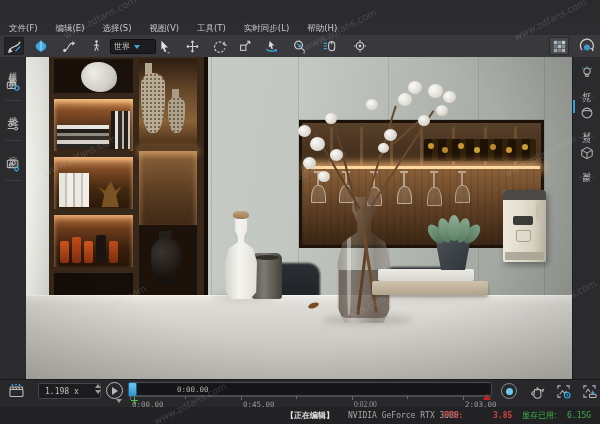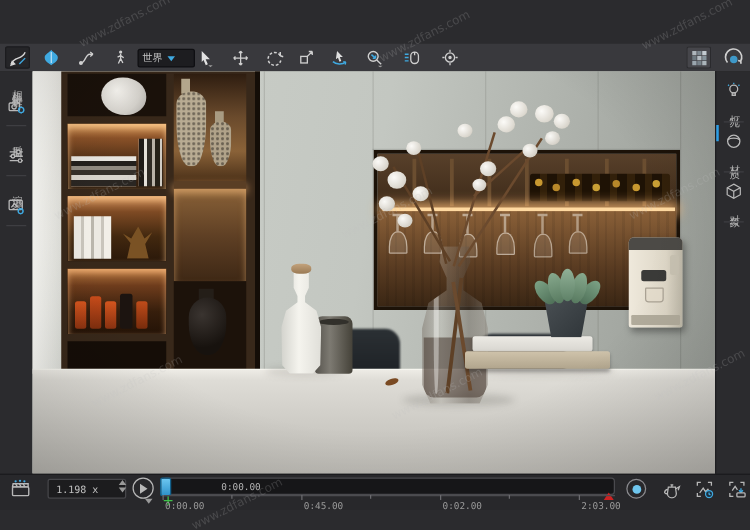--- a/index.html
+++ b/index.html
@@ -68,20 +68,29 @@
   
   .wm{position:absolute;color:rgba(195,195,195,0.20);font-size:9.5px;transform:rotate(-27deg);pointer-events:none;white-space:nowrap;z-index:50;}
   svg{display:block;}
 </style>
 </head>
 <body>
 
 <div class="app">
 
 
+  <div class="menubar">
+    <span class="menuitem">文件(F)</span>
+    <span class="menuitem">编辑(E)</span>
+    <span class="menuitem">选择(S)</span>
+    <span class="menuitem">视图(V)</span>
+    <span class="menuitem">工具(T)</span>
+    <span class="menuitem">实时同步(L)</span>
+    <span class="menuitem">帮助(H)</span>
+  </div>
 
   <div class="toolbar">
     <div class="tbtn sel" style="left:4px;">
       <svg width="15" height="15" viewBox="0 0 16 16" fill="none" stroke="#d6d6d6" stroke-width="1.2">
         <path d="M2 13 C5 6 11 10 14 3"></path>
           <path d="M2 14 l3-1 -2-2 Z" fill="#d6d6d6"></path>
           <path d="M9 13 L14 8" stroke="#3fa9e0"></path>
         </svg>
     </div>
     <div class="tbtn" style="left:31px;">
@@ -445,21 +454,21 @@
     <div class="ruler">
       <div class="tick" style="left:0px;"></div>
       <div class="tick" style="left:55px;height:3px;"></div>
       <div class="tick" style="left:111px;"></div>
       <div class="tick" style="left:166px;height:3px;"></div>
       <div class="tick" style="left:222px;"></div>
       <div class="tick" style="left:277px;height:3px;"></div>
       <div class="tick" style="left:333px;"></div>
       <span class="ticklabel" style="left:2px;">0:00.00</span>
       <span class="ticklabel" style="left:113px;">0:45.00</span>
-      <span class="ticklabel" style="left:224px;">0:02.00</span>
+      <span class="ticklabel" style="left:224px;font-family:Liberation Serif, serif;">0:02.00</span>
       <span class="ticklabel" style="left:335px;">2:03.00</span>
     </div>
 
     <div class="recbtn">
         <span class="recdot"></span>
       </div>
     <div class="tlicon" style="left:527px;">
       <svg width="17" height="15" viewBox="0 0 16 16" fill="none" stroke="#b8b8b8" stroke-width="1.1">
         <path d="M5 6 h6 l0.8 5.5 a3.4 3.4 0 0 1 -7.6 0 Z"></path>
           <path d="M6.8 4.2 h2.4 M8 4.2 V6"></path>
@@ -478,20 +487,28 @@
     <div class="tlicon" style="left:579px;">
       <svg width="17" height="15" viewBox="0 0 16 16" fill="none" stroke="#b8b8b8" stroke-width="1.1">
         <path d="M2 5 V2 H5 M11 2 H14 V5 M5 14 H2 V11"></path>
           <path d="M4 9 L6.5 5.5 L8.5 8.5"></path>
         <path d="M11.5 7 v3.4 M9.8 8.8 L11.5 10.6 L13.2 8.8" stroke="#3fa9e0"></path>
           <rect x="8" y="11" width="7" height="3.4" rx="0.8" fill="#2a2a2e"></rect>
         </svg>
     </div>
   </div>
 
+  <div class="statusbar">
+    <span class="st" style="left:286px;color:#e2e2e2;font-weight:bold;">【正在编辑】</span>
+    <span class="st mono" style="left:348px;color:#a6a6a6;">NVIDIA GeForce RTX 3080</span>
+    <span class="st mono" style="left:444px;color:#d24040;font-weight:bold;">FPS:</span>
+    <span class="st mono" style="left:493px;color:#d24040;font-weight:bold;">3.85</span>
+    <span class="st" style="left:522px;color:#3db04a;">显存已用:</span>
+    <span class="st mono" style="left:567px;color:#3db04a;">6.15G</span>
+  </div>
 
   <span class="wm" style="left:60px;top:12px;">www.zdfans.com</span>
   <span class="wm" style="left:300px;top:24px;">www.zdfans.com</span>
   <span class="wm" style="left:510px;top:14px;">www.zdfans.com</span>
   <span class="wm" style="left:40px;top:150px;">www.zdfans.com</span>
   <span class="wm" style="left:270px;top:165px;">www.zdfans.com</span>
   <span class="wm" style="left:500px;top:150px;">www.zdfans.com</span>
   <span class="wm" style="left:70px;top:300px;">www.zdfans.com</span>
   <span class="wm" style="left:310px;top:310px;">www.zdfans.com</span>
   <span class="wm" style="left:520px;top:295px;">www.zdfans.com</span>

